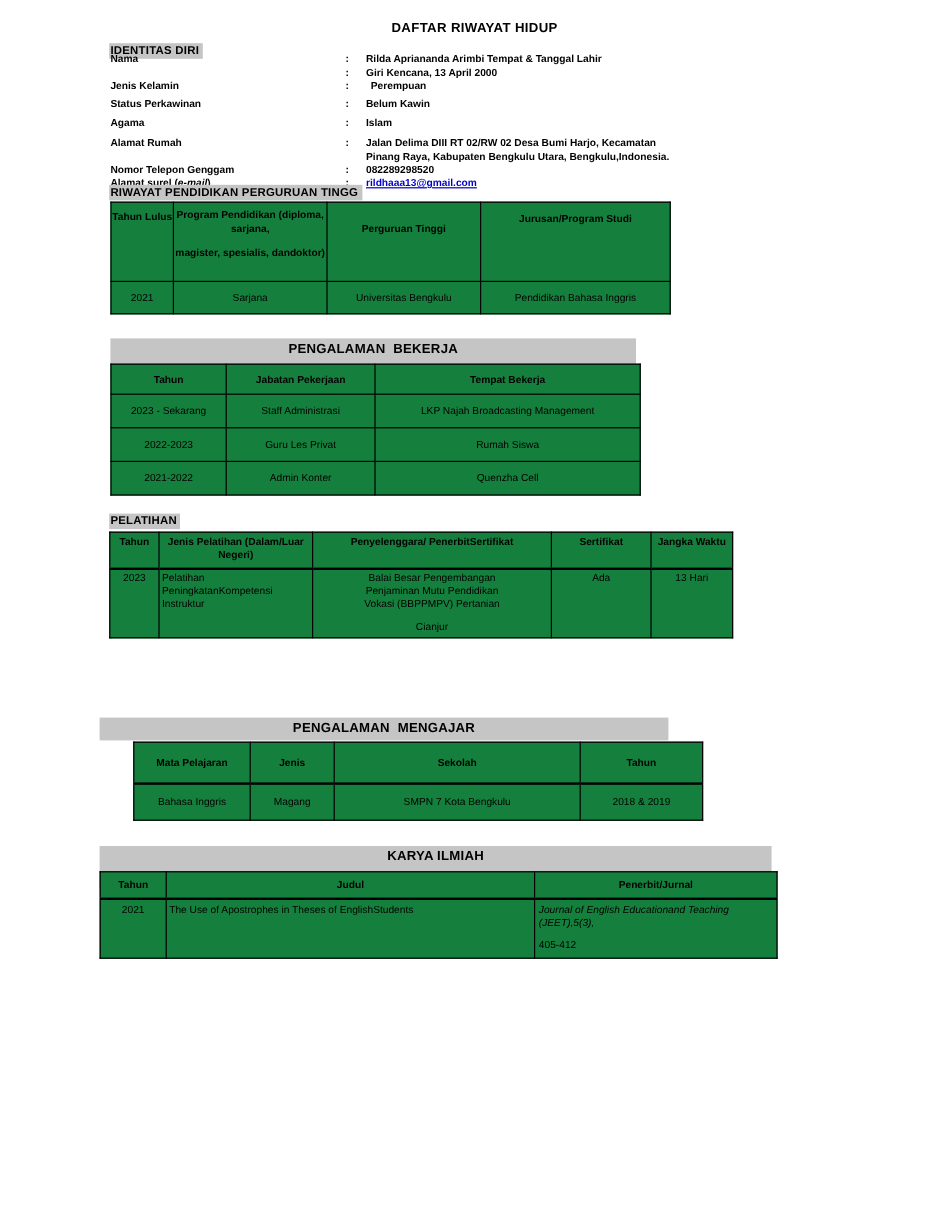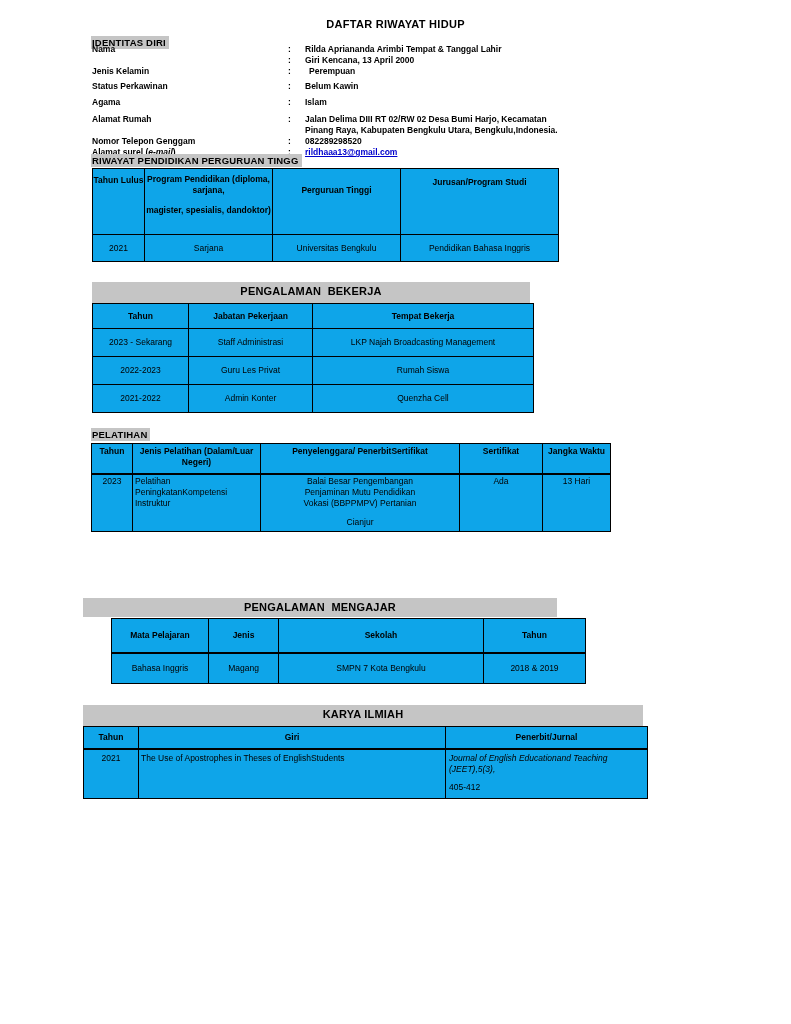--- a/index.html
+++ b/index.html
@@ -25,21 +25,21 @@
   #identity-rows { position:absolute; left:92px; top:44px; width:475px; font-size:8.5px; line-height:11px;font-weight:bold; }
   .id-row { display:flex; }
   .id-label { width:196px; }
   .id-colon { width:17px; }
   .id-value { flex:1; }
   .indent-val { padding-left:4px; }
   .mt4 { margin-top:4px; } .mt5 { margin-top:5px; } .mt6 { margin-top:6px;justify-content:flex-end; }
   .email-link { color:#0000cc; text-decoration:underline; cursor:pointer; }
 
   
-  table { border-collapse:collapse; table-layout:fixed; position:absolute; font-size:8.5px; line-height:11px; background:#0ea5e9; }
+  table { border-collapse:collapse; table-layout:fixed; position:absolute; font-size:8.5px; line-height:11px; background:#15803d; }
   th, td { border:1px solid #000; overflow:hidden; }
   th { font-weight:bold; }
   .gray-bar {
     position:absolute; background:#c5c5c5; font-weight:bold; font-size:11px;
     text-align:center; white-space:pre; letter-spacing:.2px;
   }
 
   
   #edu-table { left:92px; top:168px; width:466px; }
   #edu-table th { text-align:center; vertical-align:top; }
@@ -264,21 +264,21 @@
 <div class="gray-bar" id="papers-bar">KARYA ILMIAH</div>
 <table id="papers-table">
   <colgroup>
       <col style="width:55px">
       <col style="width:307px">
       <col style="width:202px">
     </colgroup>
   <tbody>
       <tr class="hrow">
     <th>Tahun</th>
-    <th>Giri</th>
+    <th>Judul</th>
     <th>Penerbit/Jurnal</th>
   </tr>
   <tr class="drow">
     <td class="kp-tahun">2021</td>
     <td class="kp-judul">The Use of Apostrophes in Theses of EnglishStudents</td>
     <td class="kp-jurnal">
       <p><em>Journal of English Educationand Teaching (JEET),5(3),</em></p>
       <p class="p2">405-412</p>
     </td>
   </tr>

